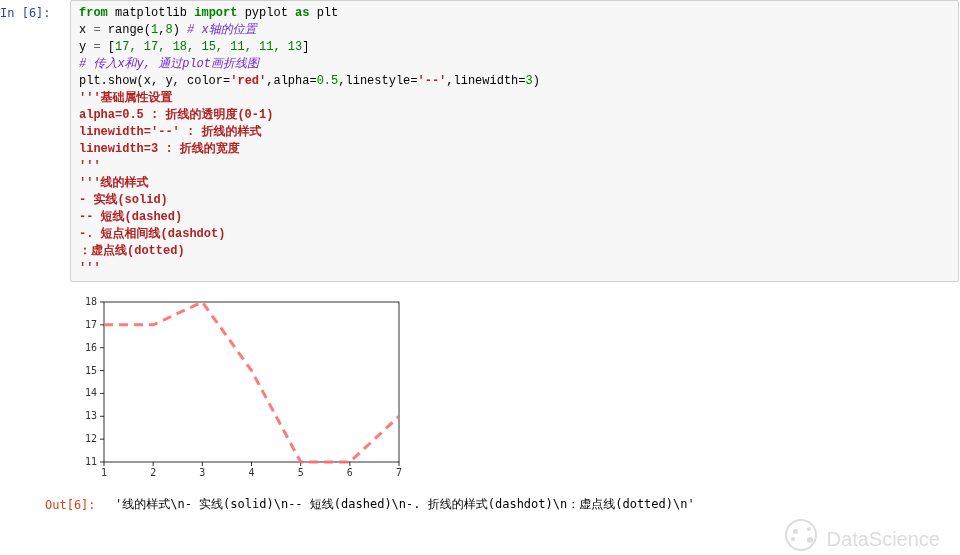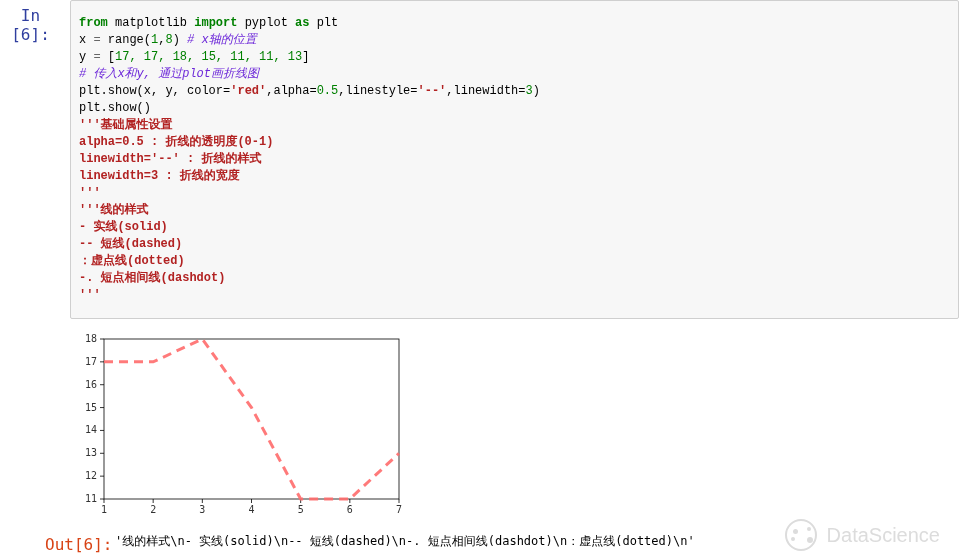--- a/index.html
+++ b/index.html
@@ -8,34 +8,34 @@
     font-size: 12px;
     background: #fff;
     width: 960px;
     height: 555px;
     overflow: hidden;
     position: relative;
   }
   .cell { display: flex; align-items: flex-start; margin-bottom: 8px; }
   .prompt {
     width: 70px;
-    text-align: center;
+    text-align: left;
     padding: 6px 9px 0 0;
     color: #303F9F;
     font-family: monospace;
-    font-size: 16px;
+    font-size: 12px;
     flex-shrink: 0;
   }
   .prompt.out { color: #D84315; margin-left: 45px; }
   .input-area {
     flex: 1;
     background: #f7f7f7;
     border: 1px solid #cfcfcf;
     border-radius: 2px;
-    padding: 14px 8px;
+    padding: 4px 8px;
     margin-right: 1px;
   }
   .code-line {
     font-family: "Consolas", "Courier New", monospace;
     font-size: 12px;
     line-height: 17px;
     white-space: pre;
   }
   .kw { color: #008000; font-weight: bold; }
   .op { color: #666; }
@@ -52,21 +52,21 @@
     font-family: monospace;
     font-size: 12px;
     color: #000;
   }
   svg { display: block; }
   .watermark {
     position: absolute;
     right: 20px;
     bottom: 4px;
     display: flex;
-    align-items: center;
+    align-items: flex-end;
     gap: 10px;
     color: #dcdcdc;
     font-family: Arial, sans-serif;
     font-size: 20px;
     user-select: none;
   }
   .wm-icon {
     width: 32px;
     height: 32px;
     border: 2px solid #dcdcdc;
@@ -88,31 +88,30 @@
 <body>
 
 <div class="cell">
   <div class="prompt">In  [6]:</div>
   <div class="input-area">
     <div class="code-line"><span class="kw">from</span><span> matplotlib </span><span class="kw">import</span><span> pyplot </span><span class="kw">as</span><span> plt</span></div>
     <div class="code-line"><span>x </span><span class="op">=</span><span> range(</span><span class="num">1</span><span>,</span><span class="num">8</span><span>) </span><span class="cm"># x轴的位置</span></div>
     <div class="code-line"><span>y </span><span class="op">=</span><span> [</span><span class="num">17, 17, 18, 15, 11, 11, 13</span><span>]</span></div>
     <div class="code-line cm"># 传入x和y, 通过plot画折线图</div>
     <div class="code-line"><span>plt.show(x, y, color=</span><span class="str">'red'</span><span>,alpha=</span><span class="num">0.5</span><span>,linestyle=</span><span class="str">'--'</span><span>,linewidth=</span><span class="num">3</span><span>)</span></div>
-    <div class="code-line">plt.show()</div>
     <div class="code-line str">'''基础属性设置</div>
     <div class="code-line str">alpha=0.5 : 折线的透明度(0-1)</div>
     <div class="code-line str">linewidth='--' : 折线的样式</div>
     <div class="code-line str">linewidth=3 : 折线的宽度</div>
     <div class="code-line str">'''</div>
     <div class="code-line str">'''线的样式</div>
     <div class="code-line str">- 实线(solid)</div>
     <div class="code-line str">-- 短线(dashed)</div>
+    <div class="code-line str">-. 短点相间线(dashdot)</div>
     <div class="code-line str">：虚点线(dotted)</div>
-    <div class="code-line str">-. 短点相间线(dashdot)</div>
     <div class="code-line str">'''</div>
   </div>
 </div>
 
 <div class="chart-wrap">
   <svg id="chart-svg" width="335" height="190">
       <rect x="32" y="8" width="295" height="160" fill="none" stroke="#000" stroke-width="0.8"></rect>
       <line x1="32" y1="168" x2="32" y2="172" stroke="#000" stroke-width="0.8"></line>
       <text x="32" y="182" font-size="10" text-anchor="middle" fill="#333">1</text>
       <line x1="81.16666666666666" y1="168" x2="81.16666666666666" y2="172" stroke="#000" stroke-width="0.8"></line>
@@ -142,21 +141,21 @@
       <line x1="28" y1="30.85714285714286" x2="32" y2="30.85714285714286" stroke="#000" stroke-width="0.8"></line>
       <text x="25" y="33.85714285714286" font-size="10" text-anchor="end" fill="#333">17</text>
       <line x1="28" y1="8" x2="32" y2="8" stroke="#000" stroke-width="0.8"></line>
       <text x="25" y="11" font-size="10" text-anchor="end" fill="#333">18</text>
       <path d="M32 30.85714285714286 L81.16666666666666 30.85714285714286 L130.33333333333331 8 L179.5 76.57142857142858 L228.66666666666666 168 L277.83333333333337 168 L327 122.28571428571429 " fill="none" stroke="#ff6b6b" stroke-width="3" stroke-dasharray="9 6" stroke-opacity="0.9"></path>
     </svg>
 </div>
 
 <div class="cell">
   <div class="prompt out">Out[6]:</div>
-  <div class="out-text">'线的样式\n- 实线(solid)\n-- 短线(dashed)\n-. 短点相间线(dashdot)\n：虚点线(dotted)\n'</div>
+  <div class="out-text">'线的样式\n- 实线(solid)\n-- 短线(dashed)\n-. 折线的样式(dashdot)\n：虚点线(dotted)\n'</div>
 </div>
 
 <div class="watermark">
   <div class="wm-icon">
     <span class="wm-dot"></span>
       <span class="wm-dot2"></span>
   </div>
   <span>DataScience</span>
 </div>
 

